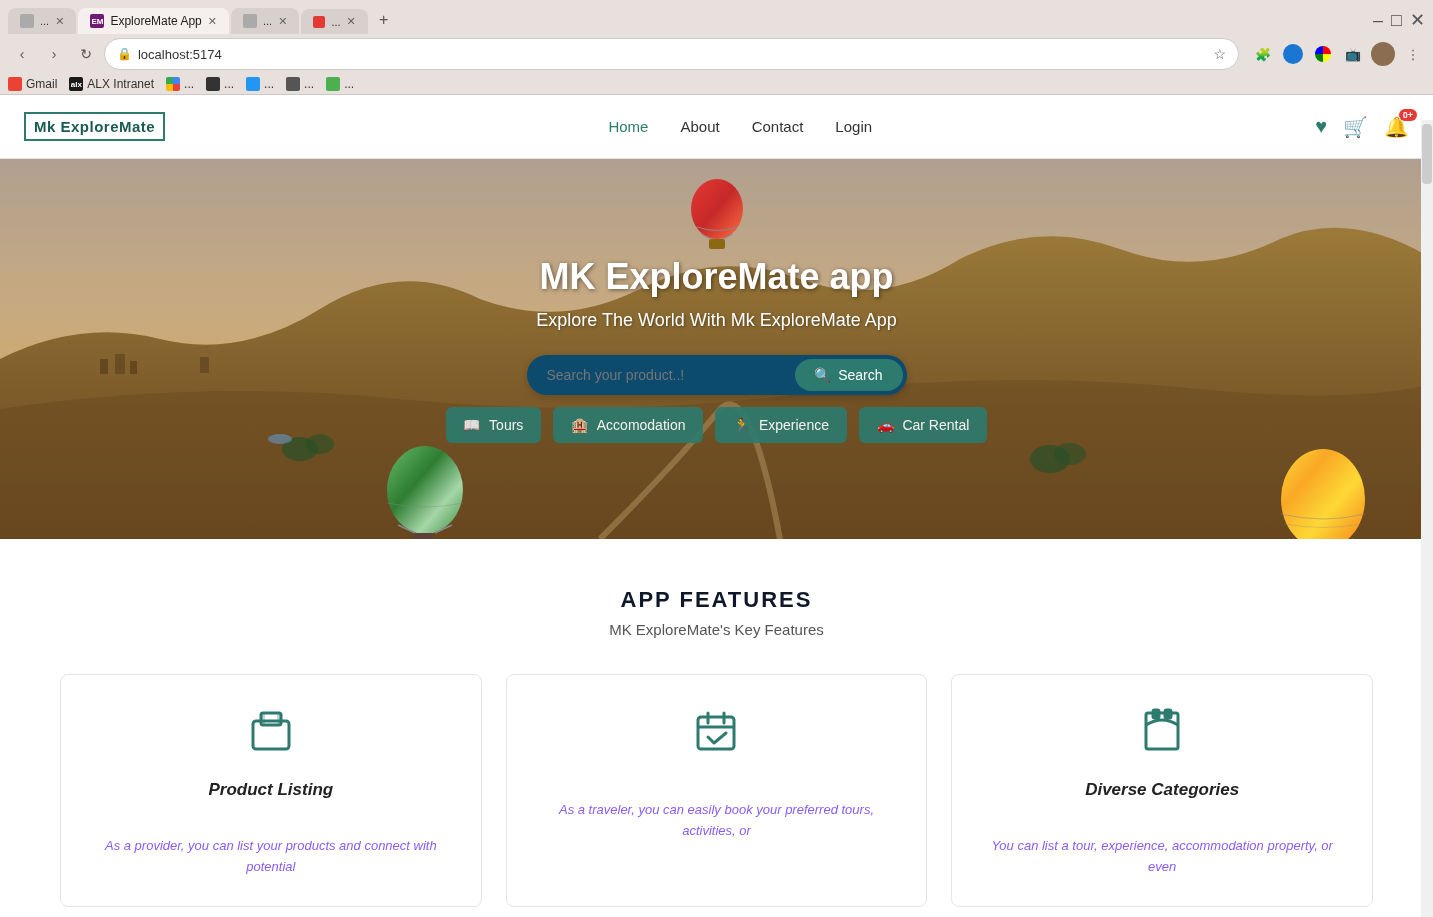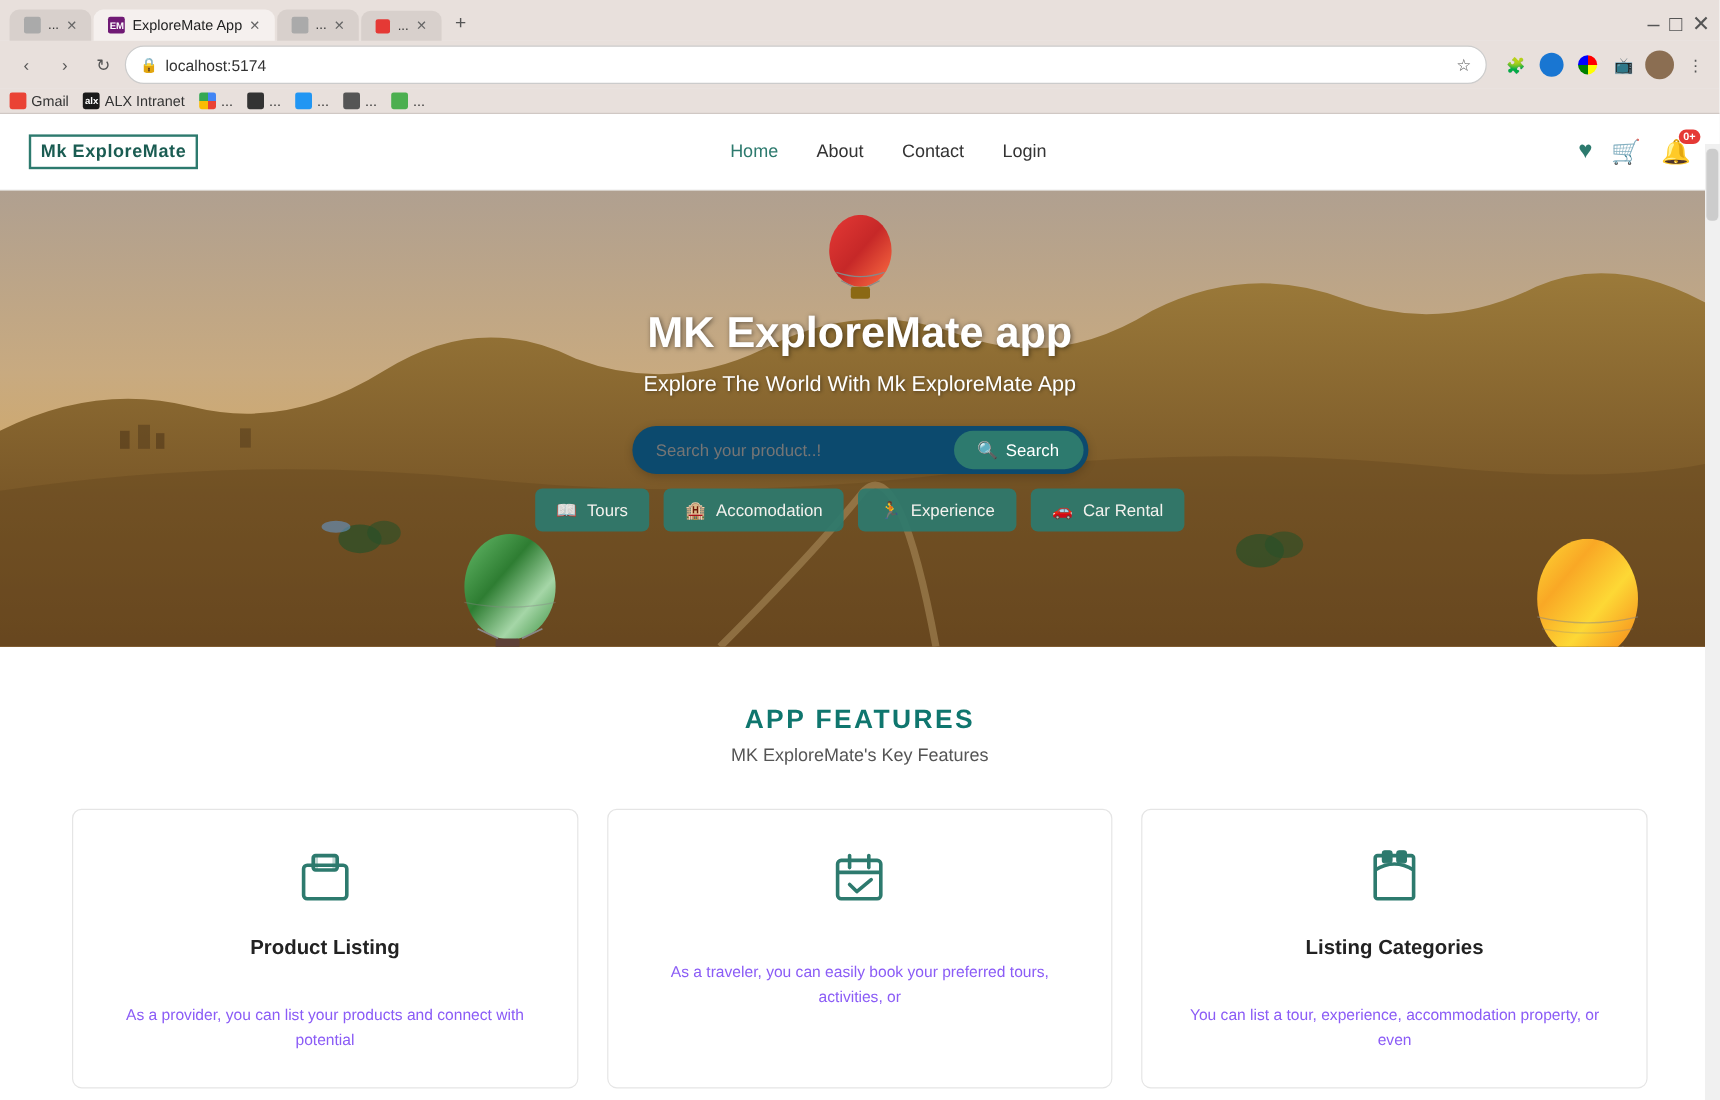--- a/index.html
+++ b/index.html
@@ -304,35 +304,36 @@
 
     
     .features-section {
       padding: 48px 60px 40px;
       background: white;
     }
     .features-heading {
       text-align: center;
       font-size: 22px;
       font-weight: bold;
-      color: #0f766e;
+      color: #0f172a;
       letter-spacing: 2px;
       text-transform: uppercase;
       margin-bottom: 8px;
     }
     .features-subheading {
       text-align: center;
       font-size: 15px;
       color: #555;
       margin-bottom: 36px;
     }
     .features-grid {
       display: grid;
       grid-template-columns: 1fr 1fr 1fr;
       gap: 24px;
+      font-style: italic;
     }
     .feature-card {
       border: 1px solid #e5e5e5;
       border-radius: 8px;
       padding: 32px 24px 28px;
       text-align: center;
       background: white;
     }
     .feature-icon {
       font-size: 36px;
@@ -652,21 +653,21 @@
       <div class="feature-card">
         <span class="feature-icon">
           <svg width="48" height="48" viewBox="0 0 48 48">
             <rect x="8" y="6" width="32" height="36" rx="2" fill="none" stroke="#2d7a6e" stroke-width="3"></rect>
             <rect x="14" y="2" width="8" height="10" rx="2" fill="#2d7a6e" stroke="#2d7a6e" stroke-width="1"></rect>
             <rect x="26" y="2" width="8" height="10" rx="2" fill="#2d7a6e" stroke="#2d7a6e" stroke-width="1"></rect>
 
             <path d="M8,18 Q24,8 40,18" stroke="#2d7a6e" stroke-width="3" fill="none"></path>
           </svg>
         </span>
-        <h3 class="feature-title">Listing Categories</h3>
+        <h3 class="feature-title">Diverse Categories</h3>
         <p class="feature-desc">You can list a tour, experience, accommodation property, or even</p>
       </div>
 
     </div>
   </section>
 
 </div>
 
 <div class="scrollbar">
   <div class="scrollbar-thumb"></div>

